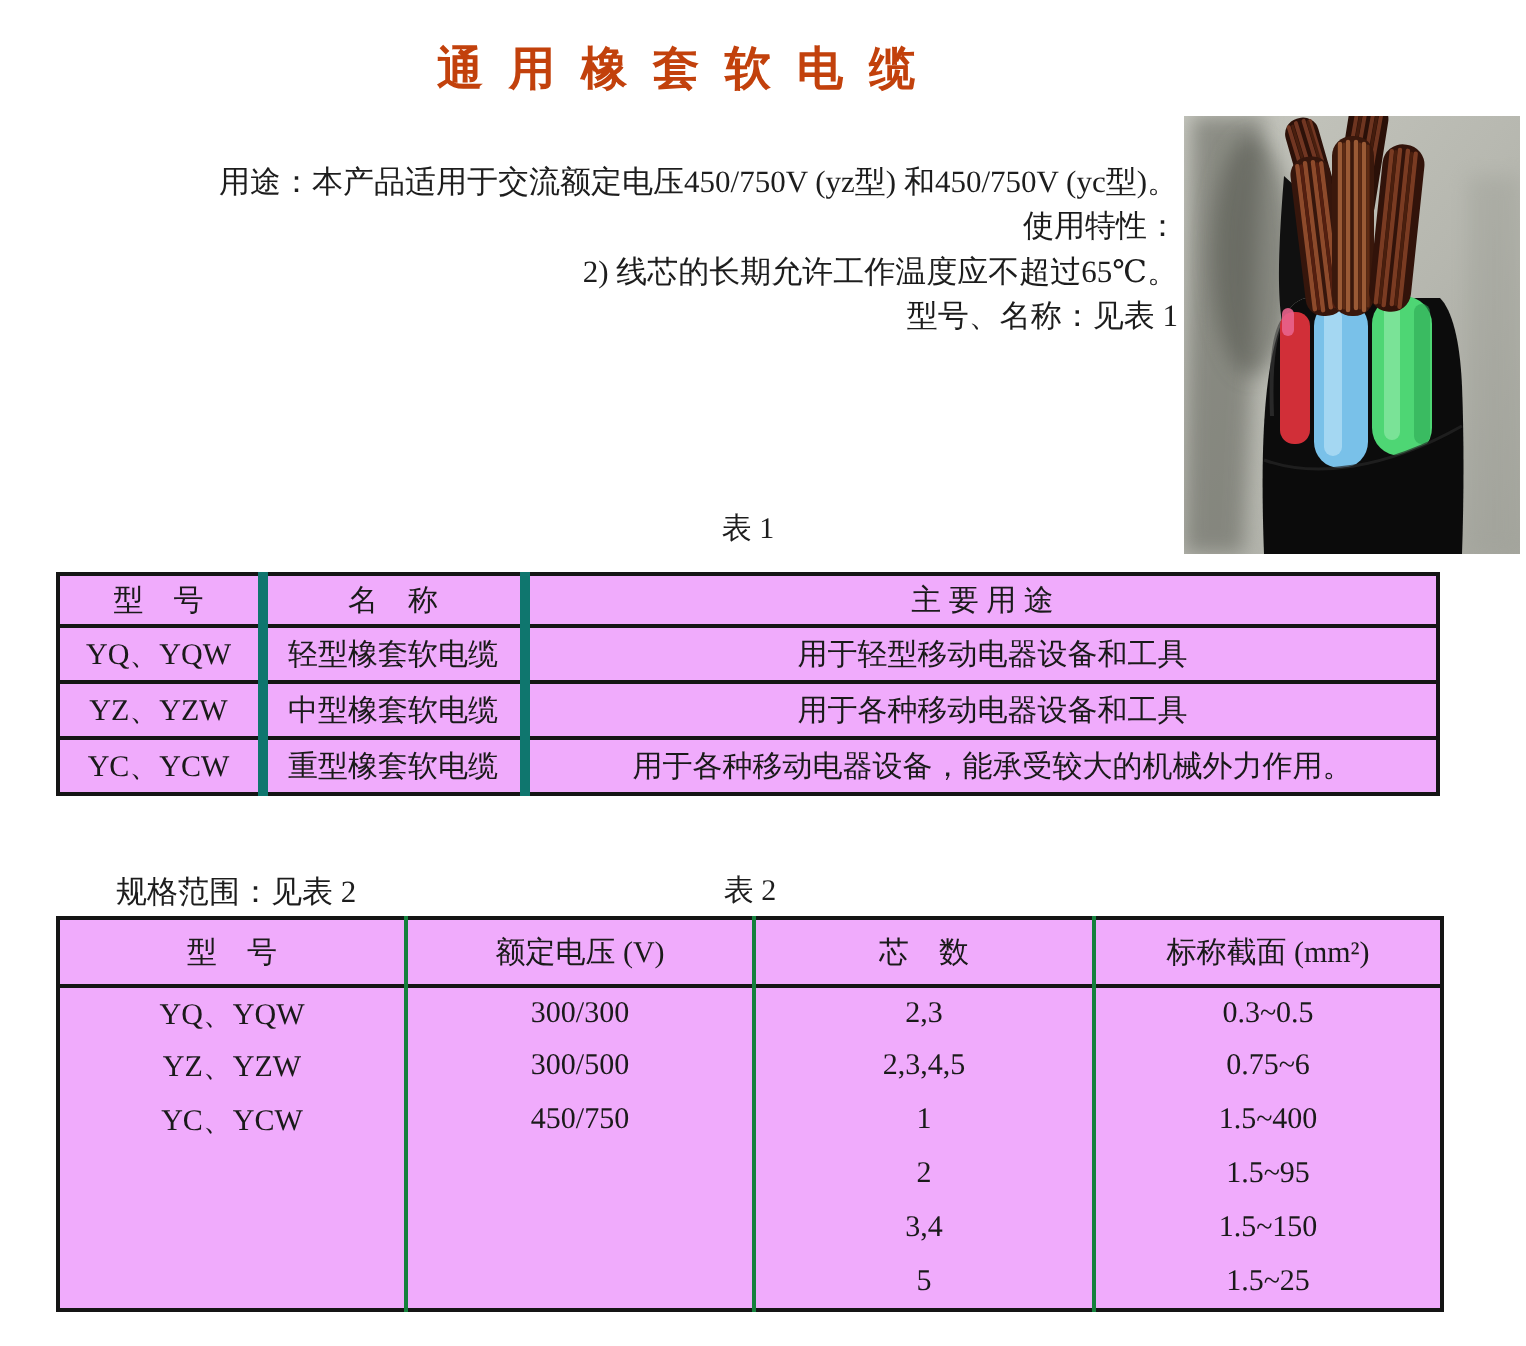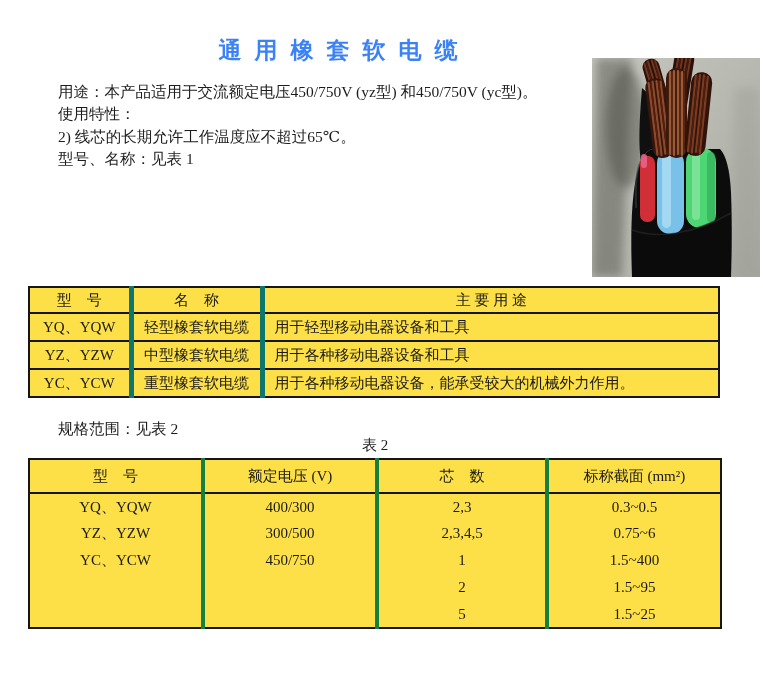--- a/index.html
+++ b/index.html
@@ -2,50 +2,50 @@
 <html><head>
 <meta charset="utf-8">
 <style>
   * { margin:0; padding:0; box-sizing:border-box; }
   html,body { background:#ffffff; }
   .page {
     position:relative; width:763px; height:673px; background:#ffffff;
     font-family:"Liberation Serif","DejaVu Serif",serif; color:#1c1c1c; overflow:hidden;
   }
   .title {
-    position:absolute; top:35px; left:0; width:676px; text-align:center;
-    font-size:23px; font-weight:bold; letter-spacing:13px; text-indent:13px; color:#3b82f6;
+    position:absolute; top:19px; left:0; width:676px; text-align:center;
+    font-size:23px; font-weight:bold; letter-spacing:13px; text-indent:13px; color:#c2410c;
   }
   .photo { position:absolute; left:592px; top:58px; width:168px; height:219px; }
   .intro {
     position:absolute; left:27px; top:81px; width:562px;
     font-size:15.5px; line-height:22.3px; color:#1d1d1d;
   }
-  .intro .ln { white-space:nowrap; }
+  .intro .ln { white-space:nowrap;text-align:right; }
   .intro .ind { text-indent:31px; }
   .tcaption { position:absolute; text-align:center; font-size:15px; color:#1d1d1d; }
   .c1 { left:28px; top:255px; width:692px; }
   .c2 { left:28px; top:436px; width:694px; }
-  .spec { position:absolute; left:58px; top:419px; font-size:15.5px; color:#1d1d1d; }
-  table.t { position:absolute; border-collapse:collapse; table-layout:fixed; background:#fde047; font-size:15px; color:#1a1a1a; }
+  .spec { position:absolute; left:58px; top:436px; font-size:15.5px; color:#1d1d1d; }
+  table.t { position:absolute; border-collapse:collapse; table-layout:fixed; background:#f0abfc; font-size:15px; color:#1a1a1a; }
   .t1 { left:28px; top:286px; width:692px; border:2px solid #151515; }
   .t1 tr { border-bottom:2px solid #151515; }
   .t1 th, .t1 td { font-weight:normal; vertical-align:middle; }
   .t1 th + th, .t1 td + td { border-left:5px solid #0f766e; }
   .t1 thead tr { height:26px; }
   .t1 tbody tr { height:28px; }
   .t1 th { text-align:center; }
   .t1 td.cc { text-align:center; }
-  .t1 td.lc { text-align:left; padding-left:10px; }
+  .t1 td.lc { text-align:center; padding-left:10px; }
   .t2 { left:28px; top:458px; width:694px; border:2px solid #151515; }
   .t2 thead tr { height:34px; border-bottom:2px solid #151515; }
   .t2 tbody tr { height:27px; }
   .t2 th { font-weight:normal; text-align:center; }
   .t2 td { text-align:center; }
-  .t2 th + th, .t2 td + td { border-left:4px solid #15803d; }
+  .t2 th + th, .t2 td + td { border-left:2px solid #15803d; }
 </style>
 </head>
 <body>
 
 <div class="page">
 
   <div class="title">通用橡套软电缆</div>
 
   <div class="photo">
     <svg width="168" height="219" viewBox="0 0 168 219">
@@ -122,20 +122,21 @@
     </svg>
   </div>
 
   <div class="intro">
     <div class="ln ind">用途：本产品适用于交流额定电压450/750V (yz型) 和450/750V (yc型)。</div>
     <div class="ln ind">使用特性：</div>
     <div class="ln ind">2) 线芯的长期允许工作温度应不超过65℃。</div>
     <div class="ln ind">型号、名称：见表 1</div>
   </div>
 
+  <div class="tcaption c1">表 1</div>
   <table class="t t1">
     <colgroup>
         <col style="width:102px">
         <col style="width:131px">
         <col>
       </colgroup>
     <thead>
       <tr>
         <th>型　号</th>
         <th>名　称</th>
@@ -174,21 +175,21 @@
       <tr>
         <th>型　号</th>
         <th>额定电压 (V)</th>
         <th>芯　数</th>
         <th>标称截面 (mm²)</th>
       </tr>
     </thead>
     <tbody>
       <tr>
         <td>YQ、YQW</td>
-        <td>400/300</td>
+        <td>300/300</td>
         <td>2,3</td>
         <td>0.3~0.5</td>
       </tr>
       <tr>
         <td>YZ、YZW</td>
         <td>300/500</td>
         <td>2,3,4,5</td>
         <td>0.75~6</td>
       </tr>
       <tr>
@@ -199,19 +200,25 @@
       </tr>
       <tr>
         <td></td>
         <td></td>
         <td>2</td>
         <td>1.5~95</td>
       </tr>
       <tr>
         <td></td>
         <td></td>
+        <td>3,4</td>
+        <td>1.5~150</td>
+      </tr>
+      <tr>
+        <td></td>
+        <td></td>
         <td>5</td>
         <td>1.5~25</td>
       </tr>
     </tbody>
   </table>
 
 </div>
 
 </body></html>

